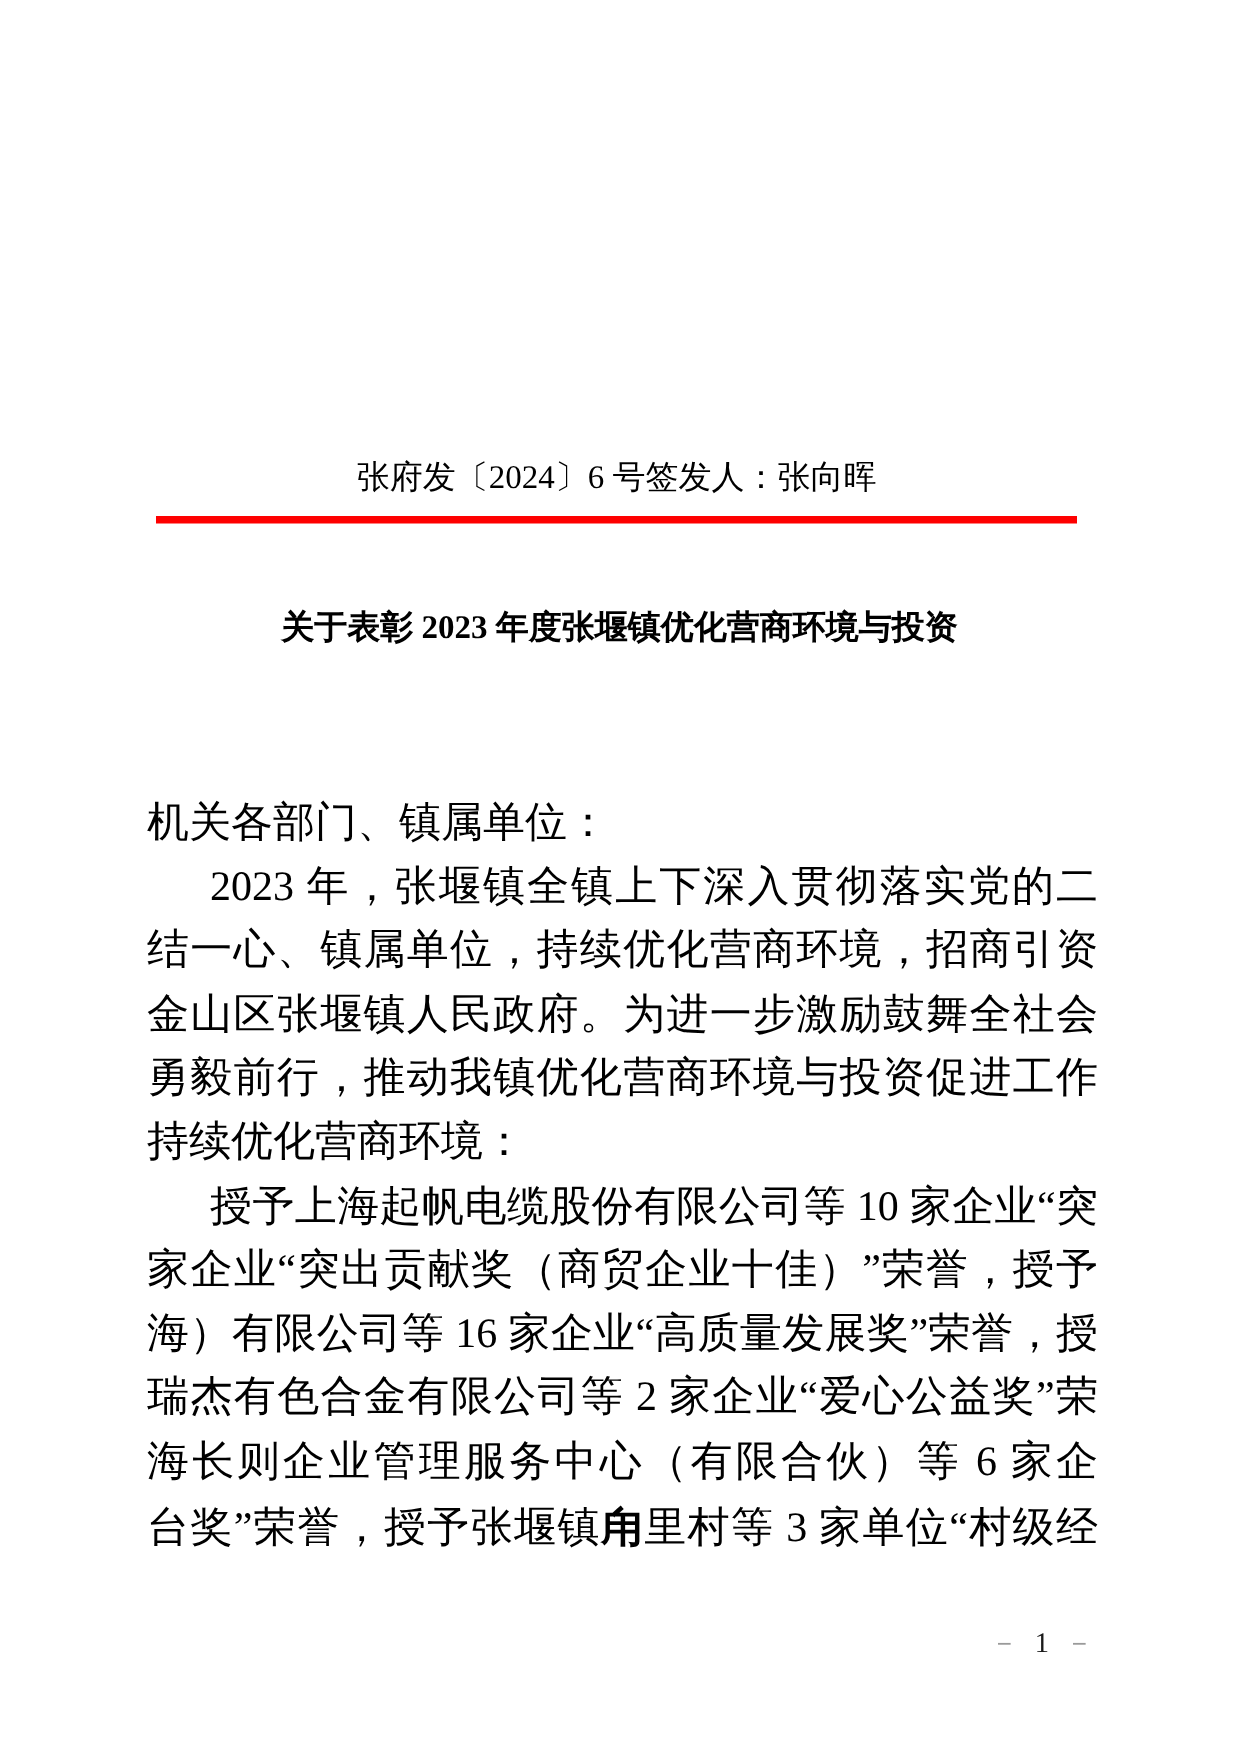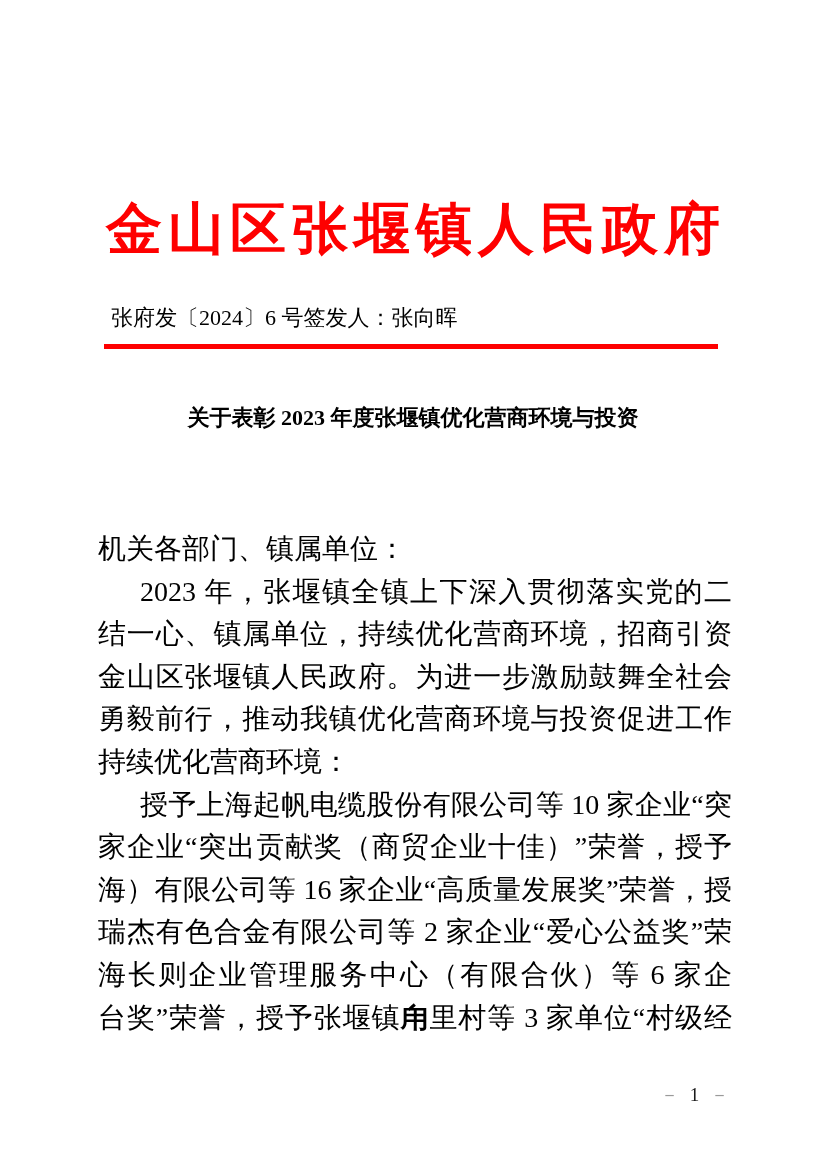--- a/index.html
+++ b/index.html
@@ -16,21 +16,21 @@
   .gov-header {
     position:absolute; top:192px; left:0; width:100%;
     text-align:center;
     font-size:56px; font-weight:700;
     color:#fe0000;
     letter-spacing:6px; text-indent:6px;
     white-space:nowrap;
   }
   .doc-row {
     position:absolute; top:303px; left:111px; width:600px;
-    display:flex; justify-content:flex-start; align-items:baseline;
+    display:flex; justify-content:center; align-items:baseline;
     font-size:22px; white-space:nowrap;
   }
   .red-rule {
     position:absolute; top:344px; left:104px;
     width:614px; height:5px;
     background:#fe0000;
   }
   .doc-title {
     position:absolute; top:395px; left:48px; width:730px;
     text-align:center;
@@ -53,21 +53,20 @@
     font-size:19px; letter-spacing:3px; white-space:nowrap;
   }
   .page-num .dash { color:#9a9a9a; }
   .page-num .num { color:#1a1a1a; }
 </style>
 </head>
 <body>
 
 <div class="page">
 
-  <div class="gov-header">金山区张堰镇人民政府</div>
 
   <div class="doc-row">
     <span>张府发〔2024〕6 号</span>
     <span>签发人：张向晖</span>
   </div>
 
   <div class="red-rule"></div>
 
   <div class="doc-title">
     <div>关于表彰 2023 年度张堰镇优化营商环境与投资</div>

